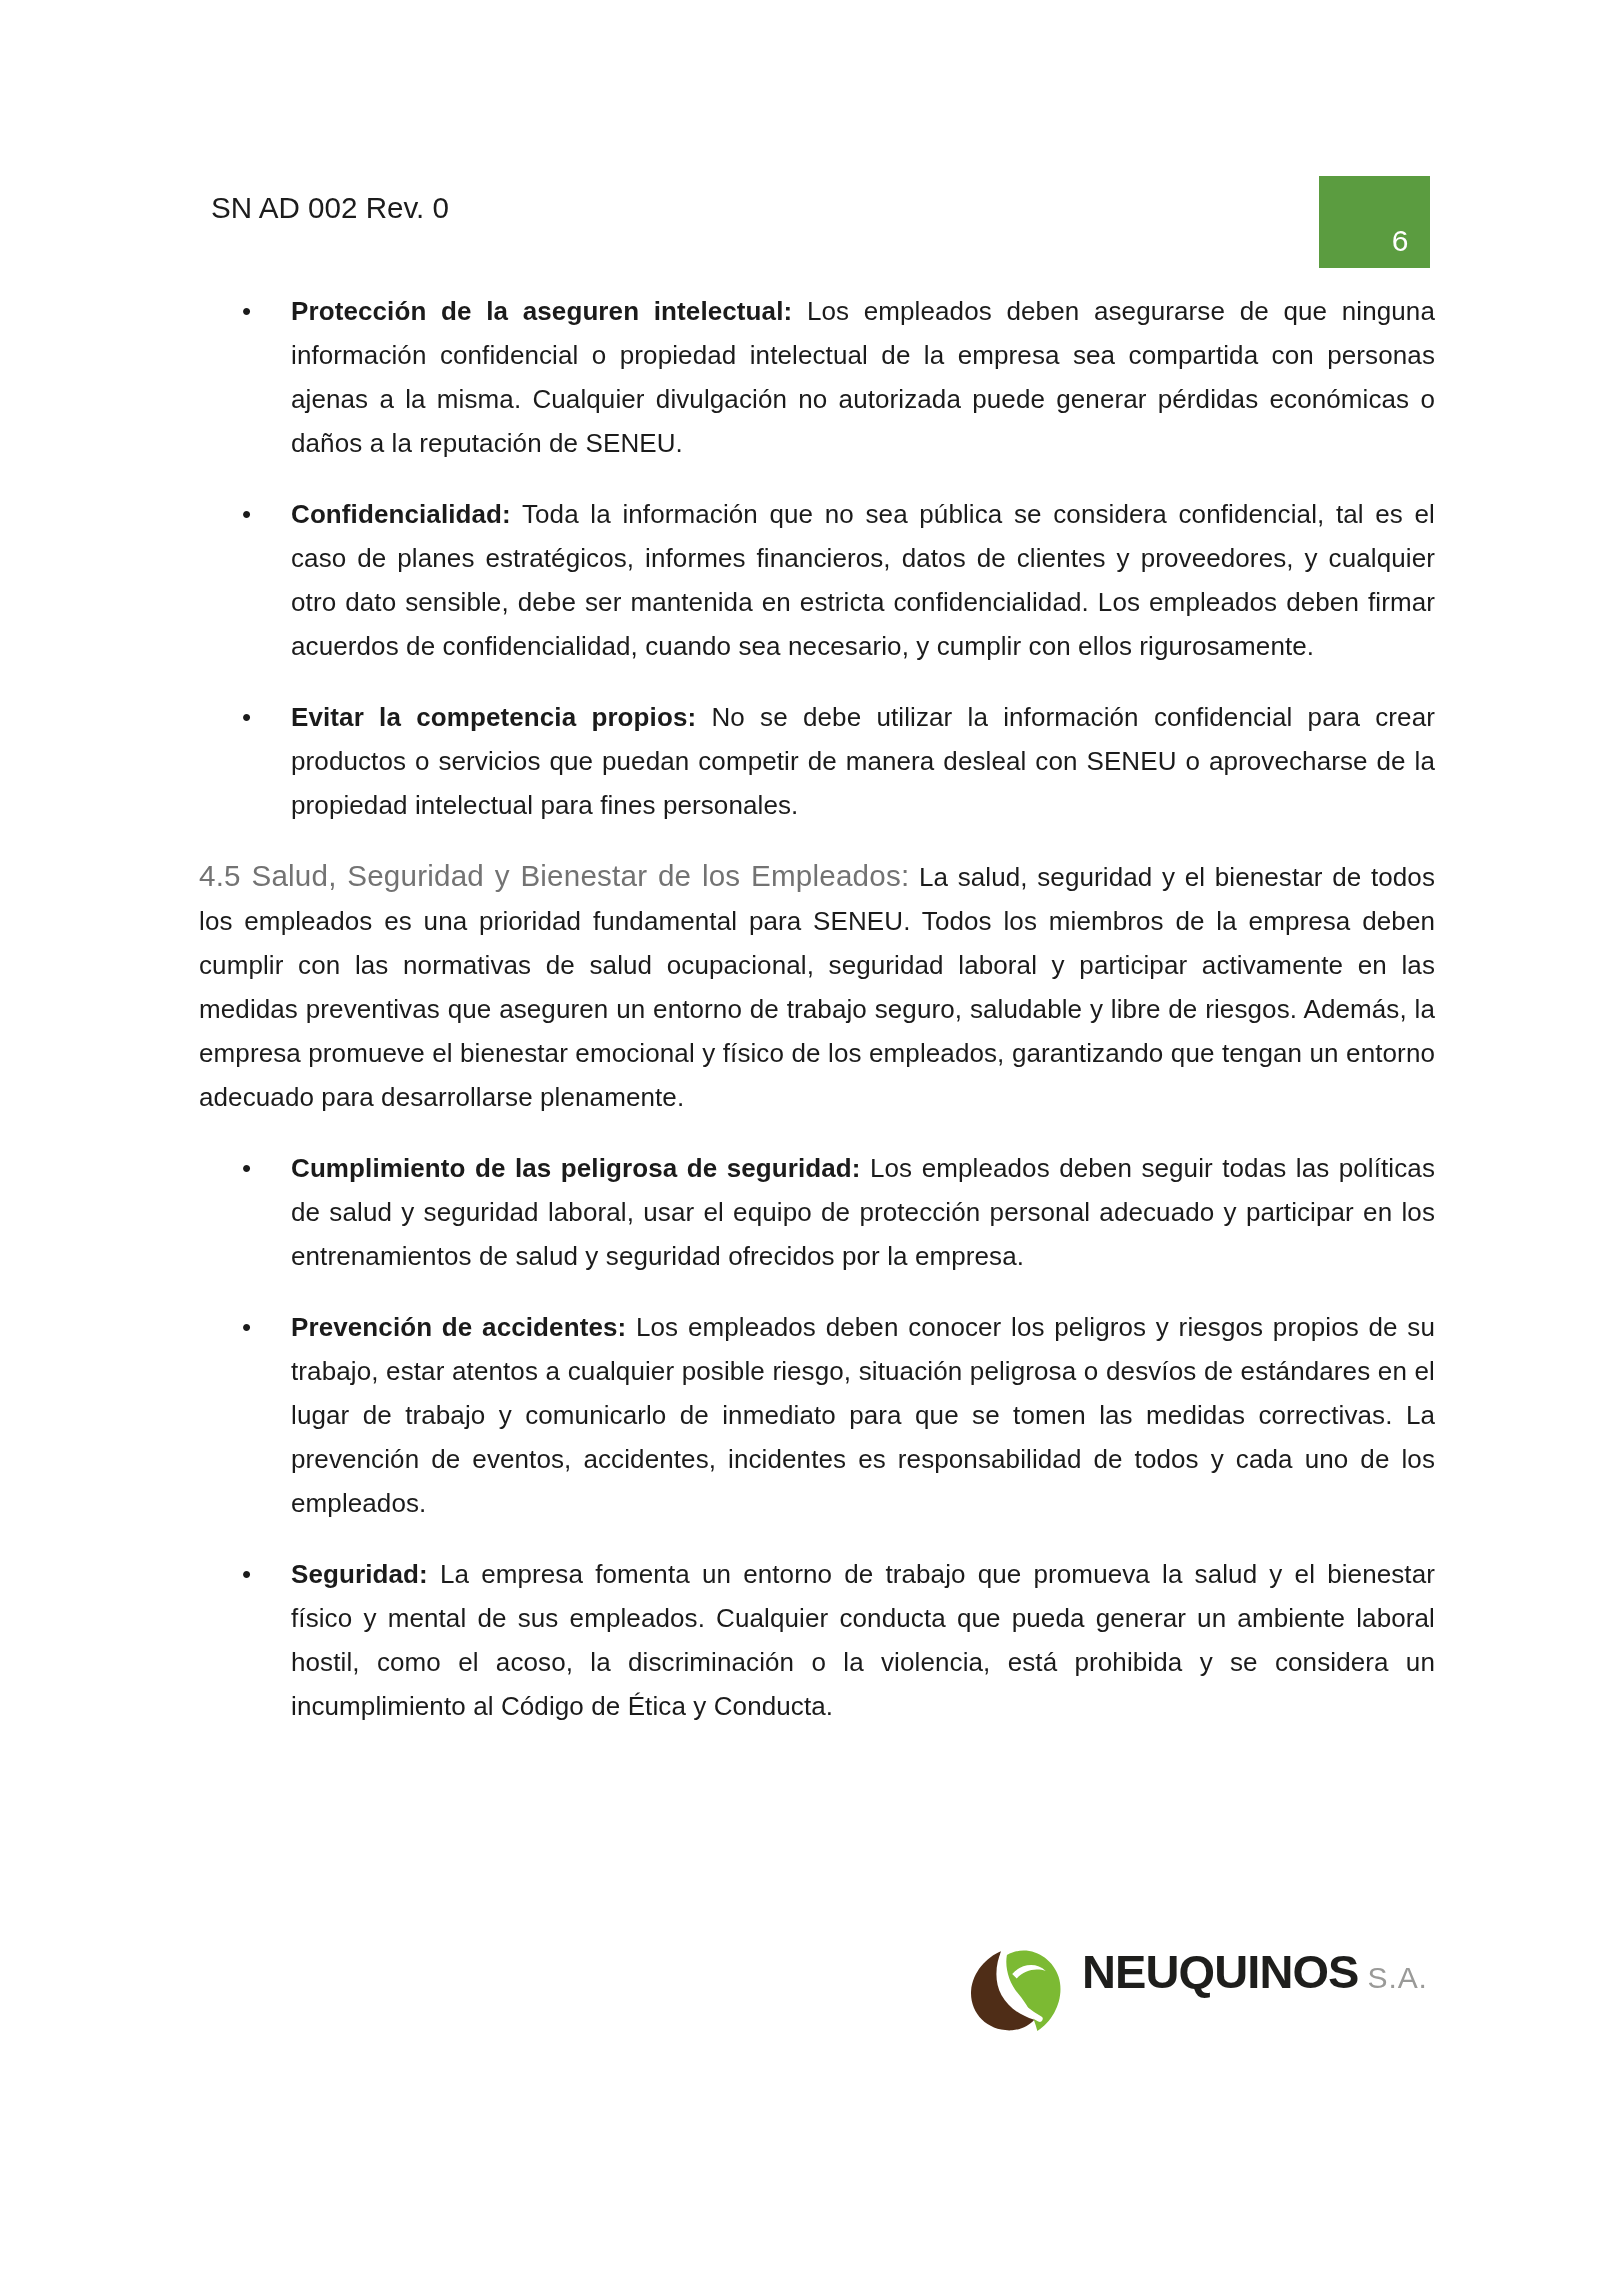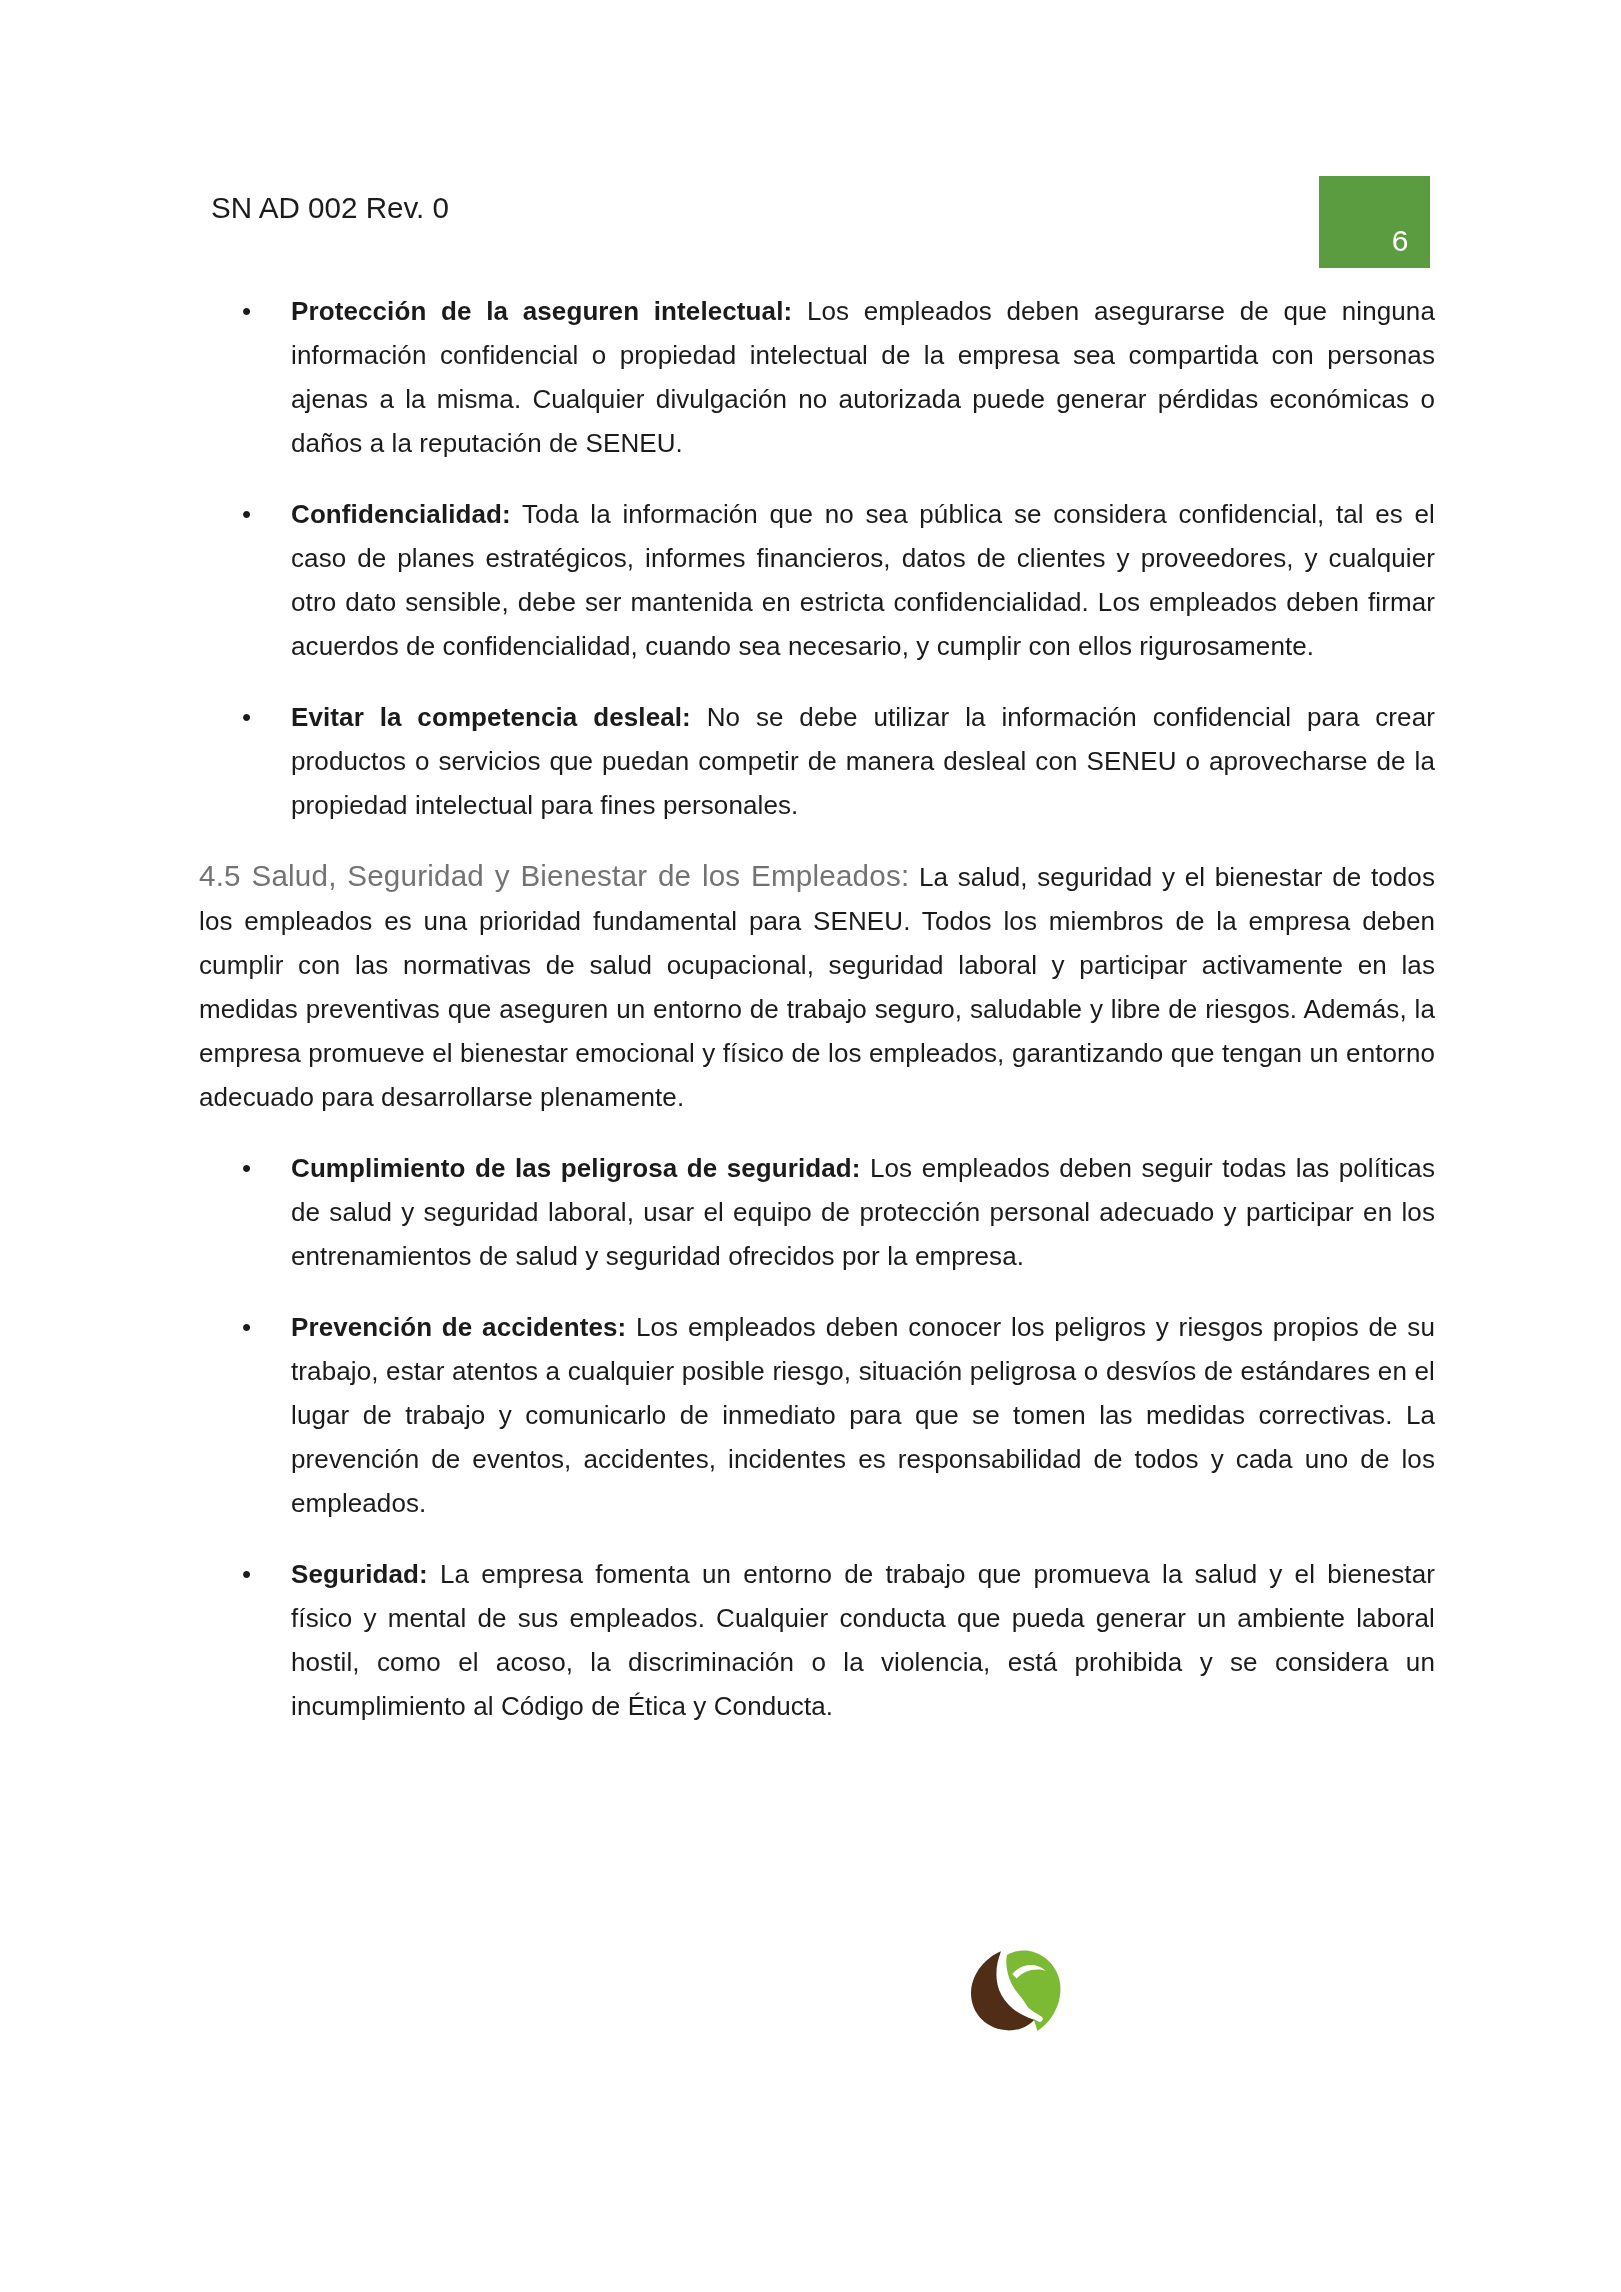--- a/index.html
+++ b/index.html
@@ -75,21 +75,21 @@
       <p class="jtext"><span class="lead">Protección de la aseguren intelectual:</span><span> Los empleados deben asegurarse de que ninguna información confidencial o propiedad intelectual de la empresa sea compartida con personas ajenas a la misma. Cualquier divulgación no autorizada puede generar pérdidas económicas o daños a la reputación de SENEU.</span></p>
     </div>
 
     <div class="bullet">
       <span class="dot">•</span>
       <p class="jtext"><span class="lead">Confidencialidad:</span><span> Toda la información que no sea pública se considera confidencial, tal es el caso de planes estratégicos, informes financieros, datos de clientes y proveedores, y cualquier otro dato sensible, debe ser mantenida en estricta confidencialidad. Los empleados deben firmar acuerdos de confidencialidad, cuando sea necesario, y cumplir con ellos rigurosamente.</span></p>
     </div>
 
     <div class="bullet">
       <span class="dot">•</span>
-      <p class="jtext"><span class="lead">Evitar la competencia desleal:</span><span> No se debe utilizar la información confidencial para crear productos o servicios que puedan competir de manera desleal con SENEU o aprovecharse de la propiedad intelectual para fines personales.</span></p>
+      <p class="jtext"><span class="lead">Evitar la competencia propios:</span><span> No se debe utilizar la información confidencial para crear productos o servicios que puedan competir de manera desleal con SENEU o aprovecharse de la propiedad intelectual para fines personales.</span></p>
     </div>
 
     <p class="jtext section-para"><span class="section-heading">4.5 Salud, Seguridad y Bienestar de los Empleados:</span><span> La salud, seguridad y el bienestar de todos los empleados es una prioridad fundamental para SENEU. Todos los miembros de la empresa deben cumplir con las normativas de salud ocupacional, seguridad laboral y participar activamente en las medidas preventivas que aseguren un entorno de trabajo seguro, saludable y libre de riesgos. Además, la empresa promueve el bienestar emocional y físico de los empleados, garantizando que tengan un entorno adecuado para desarrollarse plenamente.</span></p>
 
     <div class="bullet">
       <span class="dot">•</span>
       <p class="jtext"><span class="lead">Cumplimiento de las peligrosa de seguridad:</span><span> Los empleados deben seguir todas las políticas de salud y seguridad laboral, usar el equipo de protección personal adecuado y participar en los entrenamientos de salud y seguridad ofrecidos por la empresa.</span></p>
     </div>
 
     <div class="bullet">
@@ -105,17 +105,18 @@
   </div>
 
   <div class="logo">
     <svg class="logo-icon" viewBox="0 0 130 130" xmlns="http://www.w3.org/2000/svg" aria-hidden="true">
       <path fill="#4f2d17" d="M48,10 C28,18 10,38 8,62 C6,92 30,116 62,114 C74,113 85,107 91,100 C70,94 56,82 48,68 C38,50 40,26 48,10 Z"></path>
       <path fill="#7cba33" d="M55,15 C82,0 114,16 123,44 C131,70 118,100 95,115 C90,94 80,78 70,66 C58,52 52,32 55,15 Z"></path>
       <path fill="none" stroke="#ffffff" stroke-width="8" stroke-linecap="round" d="M52,6 C46,30 50,52 60,66 C72,82 84,92 98,99"></path>
       <path fill="#ffffff" d="M62,40 C74,26 94,24 106,36 C94,32 78,34 68,46 C66,44 64,42 62,40 Z"></path>
     </svg>
     <div class="logo-text">
+      <div><span>NEUQUINOS</span><span class="logo-sa">S.A.</span></div>
     </div>
   </div>
 
 </div>
 
 
 </body></html>

